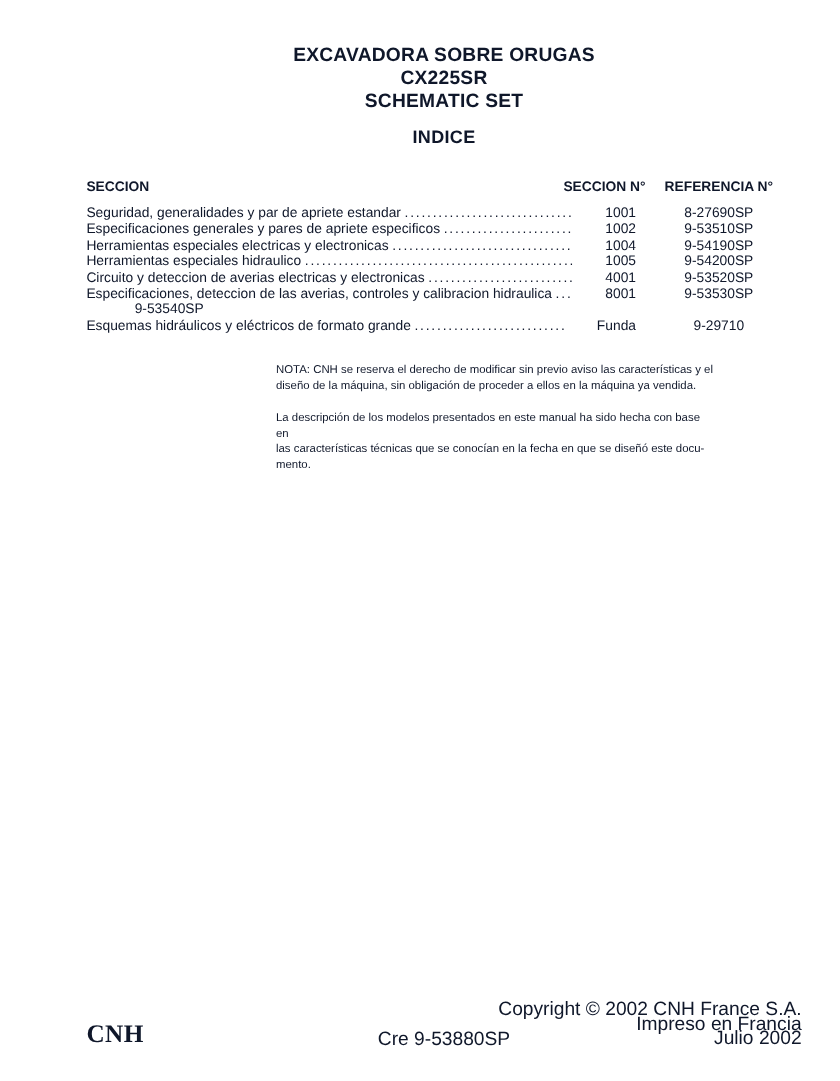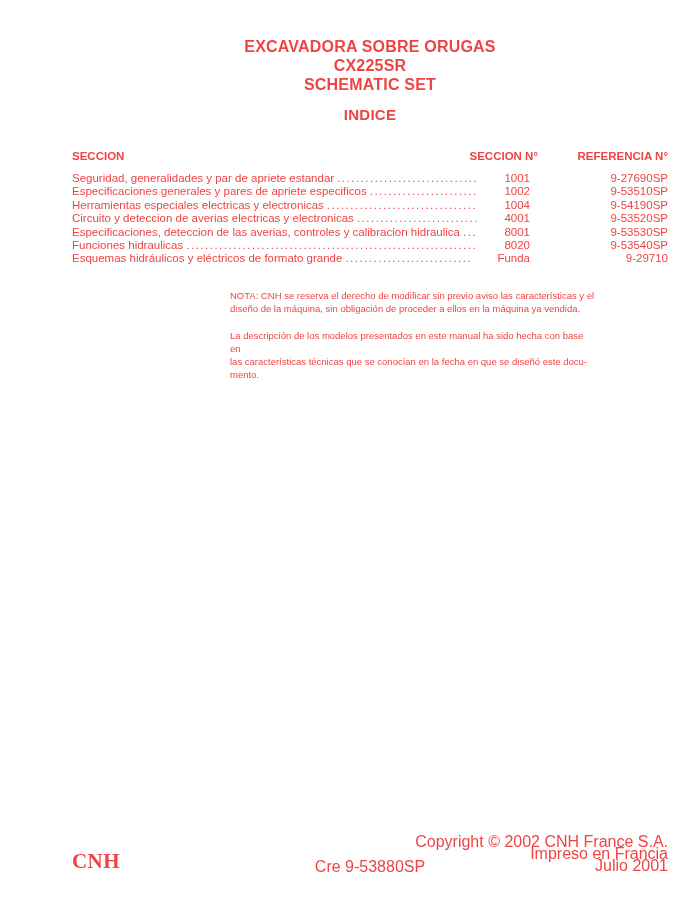--- a/index.html
+++ b/index.html
@@ -1,21 +1,21 @@
 <!DOCTYPE html>
 <html><head>
 <meta charset="utf-8">
 <style>
   html, body { margin: 0; padding: 0; background: #ffffff; }
   .page {
     position: relative;
     width: 700px;
     height: 901px;
     background: #ffffff;
-    color: #ef4444;
+    color: #0f172a;
     font-family: "Liberation Sans", "DejaVu Sans", sans-serif;
     overflow: hidden;
   }
   .content { padding: 0 32px 0 72px; }
 
   .title-block {
     padding-top: 37px;
     text-align: center;
     font-size: 16px;
     font-weight: bold;
@@ -28,21 +28,21 @@
     font-size: 15px;
     font-weight: bold;
     line-height: 18px;
     letter-spacing: 0.3px;
   }
 
   .toc { margin-top: 26px; font-size: 11.5px; }
   .toc-header { display: flex; font-weight: bold; line-height: 13px; }
   .toc-main { flex: 1 1 auto; display: flex; align-items: flex-end; min-width: 0; }
   .toc-spacer { flex: 1 1 auto; }
-  .toc-ref { width: 138px; text-align: right; white-space: nowrap; flex: 0 0 auto; }
+  .toc-ref { width: 138px; text-align: center; white-space: nowrap; flex: 0 0 auto; }
   .toc-header .toc-secno { margin-right: -8px; }
   .toc-rows { margin-top: 9px; }
   .toc-row { display: flex; line-height: 13.4px; }
   .toc-title { white-space: nowrap; flex: 0 0 auto; }
   .toc-secno { white-space: nowrap; flex: 0 0 auto; padding-left: 24px; }
   .toc-dots {
     flex: 1 1 auto;
     min-width: 6px;
     overflow: hidden;
     white-space: nowrap;
@@ -112,60 +112,63 @@
         <div class="toc-ref">REFERENCIA N°</div>
       </div>
 
       <div class="toc-rows">
         <div class="toc-row">
           <div class="toc-main">
             <span class="toc-title">Seguridad, generalidades y par de apriete estandar</span>
             <span class="toc-dots"></span>
             <span class="toc-secno">1001</span>
           </div>
-          <div class="toc-ref">9-27690SP</div>
+          <div class="toc-ref">8-27690SP</div>
         </div>
         <div class="toc-row">
           <div class="toc-main">
             <span class="toc-title">Especificaciones generales y pares de apriete especificos</span>
             <span class="toc-dots"></span>
             <span class="toc-secno">1002</span>
           </div>
           <div class="toc-ref">9-53510SP</div>
         </div>
         <div class="toc-row">
           <div class="toc-main">
             <span class="toc-title">Herramientas especiales electricas y electronicas</span>
             <span class="toc-dots"></span>
             <span class="toc-secno">1004</span>
           </div>
           <div class="toc-ref">9-54190SP</div>
         </div>
         <div class="toc-row">
           <div class="toc-main">
+            <span class="toc-title">Herramientas especiales hidraulico</span>
+            <span class="toc-dots"></span>
+            <span class="toc-secno">1005</span>
+          </div>
+          <div class="toc-ref">9-54200SP</div>
+        </div>
+        <div class="toc-row">
+          <div class="toc-main">
             <span class="toc-title">Circuito y deteccion de averias electricas y electronicas</span>
             <span class="toc-dots"></span>
             <span class="toc-secno">4001</span>
           </div>
           <div class="toc-ref">9-53520SP</div>
         </div>
         <div class="toc-row">
           <div class="toc-main">
             <span class="toc-title">Especificaciones, deteccion de las averias, controles y calibracion hidraulica</span>
             <span class="toc-dots"></span>
             <span class="toc-secno">8001</span>
           </div>
           <div class="toc-ref">9-53530SP</div>
         </div>
         <div class="toc-row">
-          <div class="toc-main">
-            <span class="toc-title">Funciones hidraulicas</span>
-            <span class="toc-dots"></span>
-            <span class="toc-secno">8020</span>
-          </div>
           <div class="toc-ref">9-53540SP</div>
         </div>
         <div class="toc-row">
           <div class="toc-main">
             <span class="toc-title">Esquemas hidráulicos y eléctricos de formato grande</span>
             <span class="toc-dots"></span>
             <span class="toc-secno">Funda</span>
           </div>
           <div class="toc-ref">9-29710</div>
         </div>
@@ -179,15 +182,15 @@
 las características técnicas que se conocían en la fecha en que se diseñó este docu-
 mento.</p>
     </div>
   </div>
 
   <div class="footer-brand">CNH</div>
   <div class="footer-code">Cre 9-53880SP</div>
   <div class="footer-right">
     <div>Copyright © 2002 CNH France S.A.</div>
     <div>Impreso en Francia</div>
-    <div>Julio 2001</div>
+    <div>Julio 2002</div>
   </div>
 </div>
 
 </body></html>

